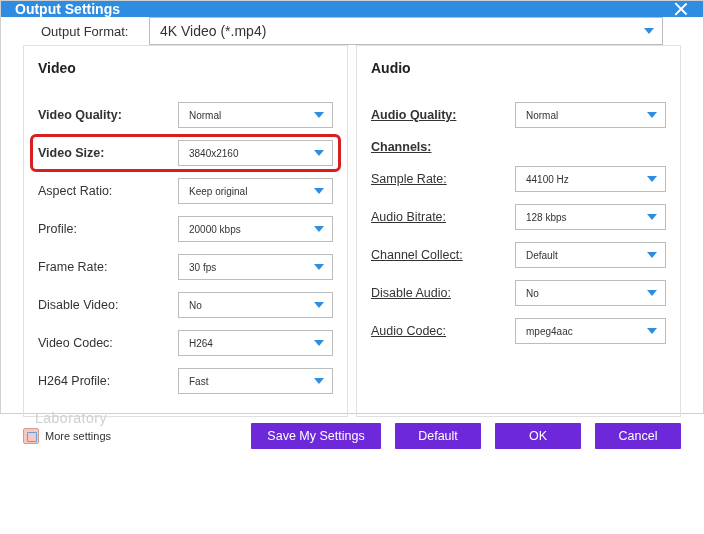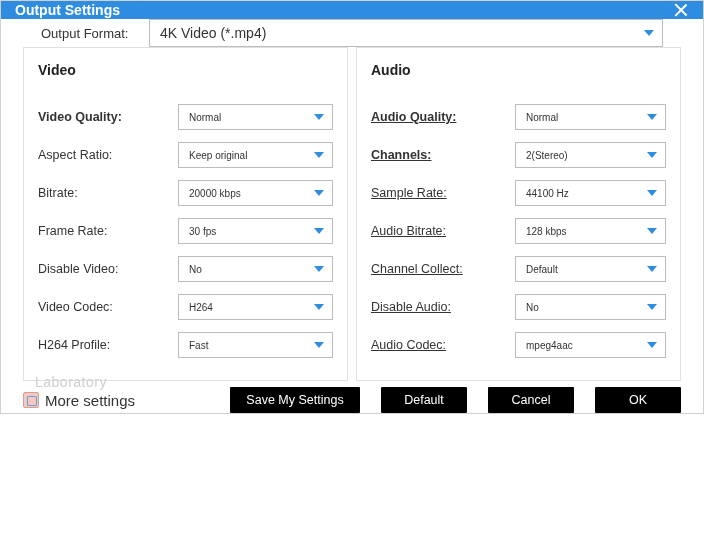--- a/index.html
+++ b/index.html
@@ -48,29 +48,29 @@
   .highlight-box {
     position: absolute; left: -8px; right: -8px; top: -6px; bottom: -6px;
     border: 3px solid #d71f1f; border-radius: 6px; pointer-events: none;
   }
   .highlight .rlbl { font-weight: 700; }
   
   .audio-col .row .rlbl { width: 104px; text-decoration: underline; }
 
   
   .footer { height: 46px; display: flex; align-items: center; padding: 0 22px; }
-  .more { display: flex; align-items: center; font-size: 15px; color: #333; cursor: pointer; text-align: right; }
+  .more { display: flex; align-items: center; font-size: 11px; color: #333; cursor: pointer; text-align: right; }
   .more .icon { width: 16px; height: 16px; margin-right: 6px; background: #f7c8bf; border: 1px solid #d39d91; border-radius: 2px; position: relative; }
   .more .icon::after { content: ""; position: absolute; left: 3px; top: 3px; width: 8px; height: 8px; border: 1.5px solid #5aa3e6; border-radius: 1px; }
   .watermark { position: absolute; font-size: 14px; color: #cfcfcf; left: 34px; bottom: 23px; letter-spacing: 0.5px; }
   .spacer { flex: 1; }
 
   .btn {
-    height: 26px; min-width: 86px; padding: 0 14px; margin-left: 21px;
-    background: #000000; color: #fff; border: none; font-size: 12.5px;
+    height: 26px; min-width: 86px; padding: 0 14px; margin-left: 14px;
+    background: #6d28d9; color: #fff; border: none; font-size: 12.5px;
     display: inline-flex; align-items: center; justify-content: center; cursor: pointer;
     border-radius: 1px;
   }
   .btn.wide { min-width: 130px; }
 
   .footer-wrap { position: relative; }
 </style>
 </head>
 <body>
 
@@ -95,31 +95,39 @@
       <h3>Video</h3>
 
       <div class="row">
         <span class="rlbl" style="font-weight:700">Video Quality:</span>
         <div class="select">
           <span>Normal</span>
           <span class="chev"></span>
         </div>
       </div>
 
+      <div class="row highlight">
+        <div class="highlight-box"></div>
+        <span class="rlbl">Video Size:</span>
+        <div class="select">
+          <span>3840x2160</span>
+          <span class="chev"></span>
+        </div>
+      </div>
 
       <div class="row">
         <span class="rlbl">Aspect Ratio:</span>
         <div class="select">
           <span>Keep original</span>
           <span class="chev"></span>
         </div>
       </div>
 
       <div class="row">
-        <span class="rlbl">Bitrate:</span>
+        <span class="rlbl">Profile:</span>
         <div class="select">
           <span>20000 kbps</span>
           <span class="chev"></span>
         </div>
       </div>
 
       <div class="row">
         <span class="rlbl">Frame Rate:</span>
         <div class="select">
           <span>30 fps</span>
@@ -158,24 +166,20 @@
       <div class="row">
         <span class="rlbl" style="font-weight:700">Audio Quality:</span>
         <div class="select">
           <span>Normal</span>
           <span class="chev"></span>
         </div>
       </div>
 
       <div class="row">
         <span class="rlbl" style="font-weight:700">Channels:</span>
-        <div class="select">
-          <span>2(Stereo)</span>
-          <span class="chev"></span>
-        </div>
       </div>
 
       <div class="row">
         <span class="rlbl">Sample Rate:</span>
         <div class="select">
           <span>44100 Hz</span>
           <span class="chev"></span>
         </div>
       </div>
 
@@ -215,17 +219,17 @@
 
   <div class="footer footer-wrap">
     <div class="more">
       <span class="icon"></span>
       <span>More settings</span>
     </div>
     <span class="watermark">Laboratory</span>
     <div class="spacer"></div>
     <button class="btn wide">Save My Settings</button>
     <button class="btn">Default</button>
+    <button class="btn">OK</button>
     <button class="btn">Cancel</button>
-    <button class="btn">OK</button>
   </div>
 
 </div>
 
 </body></html>

